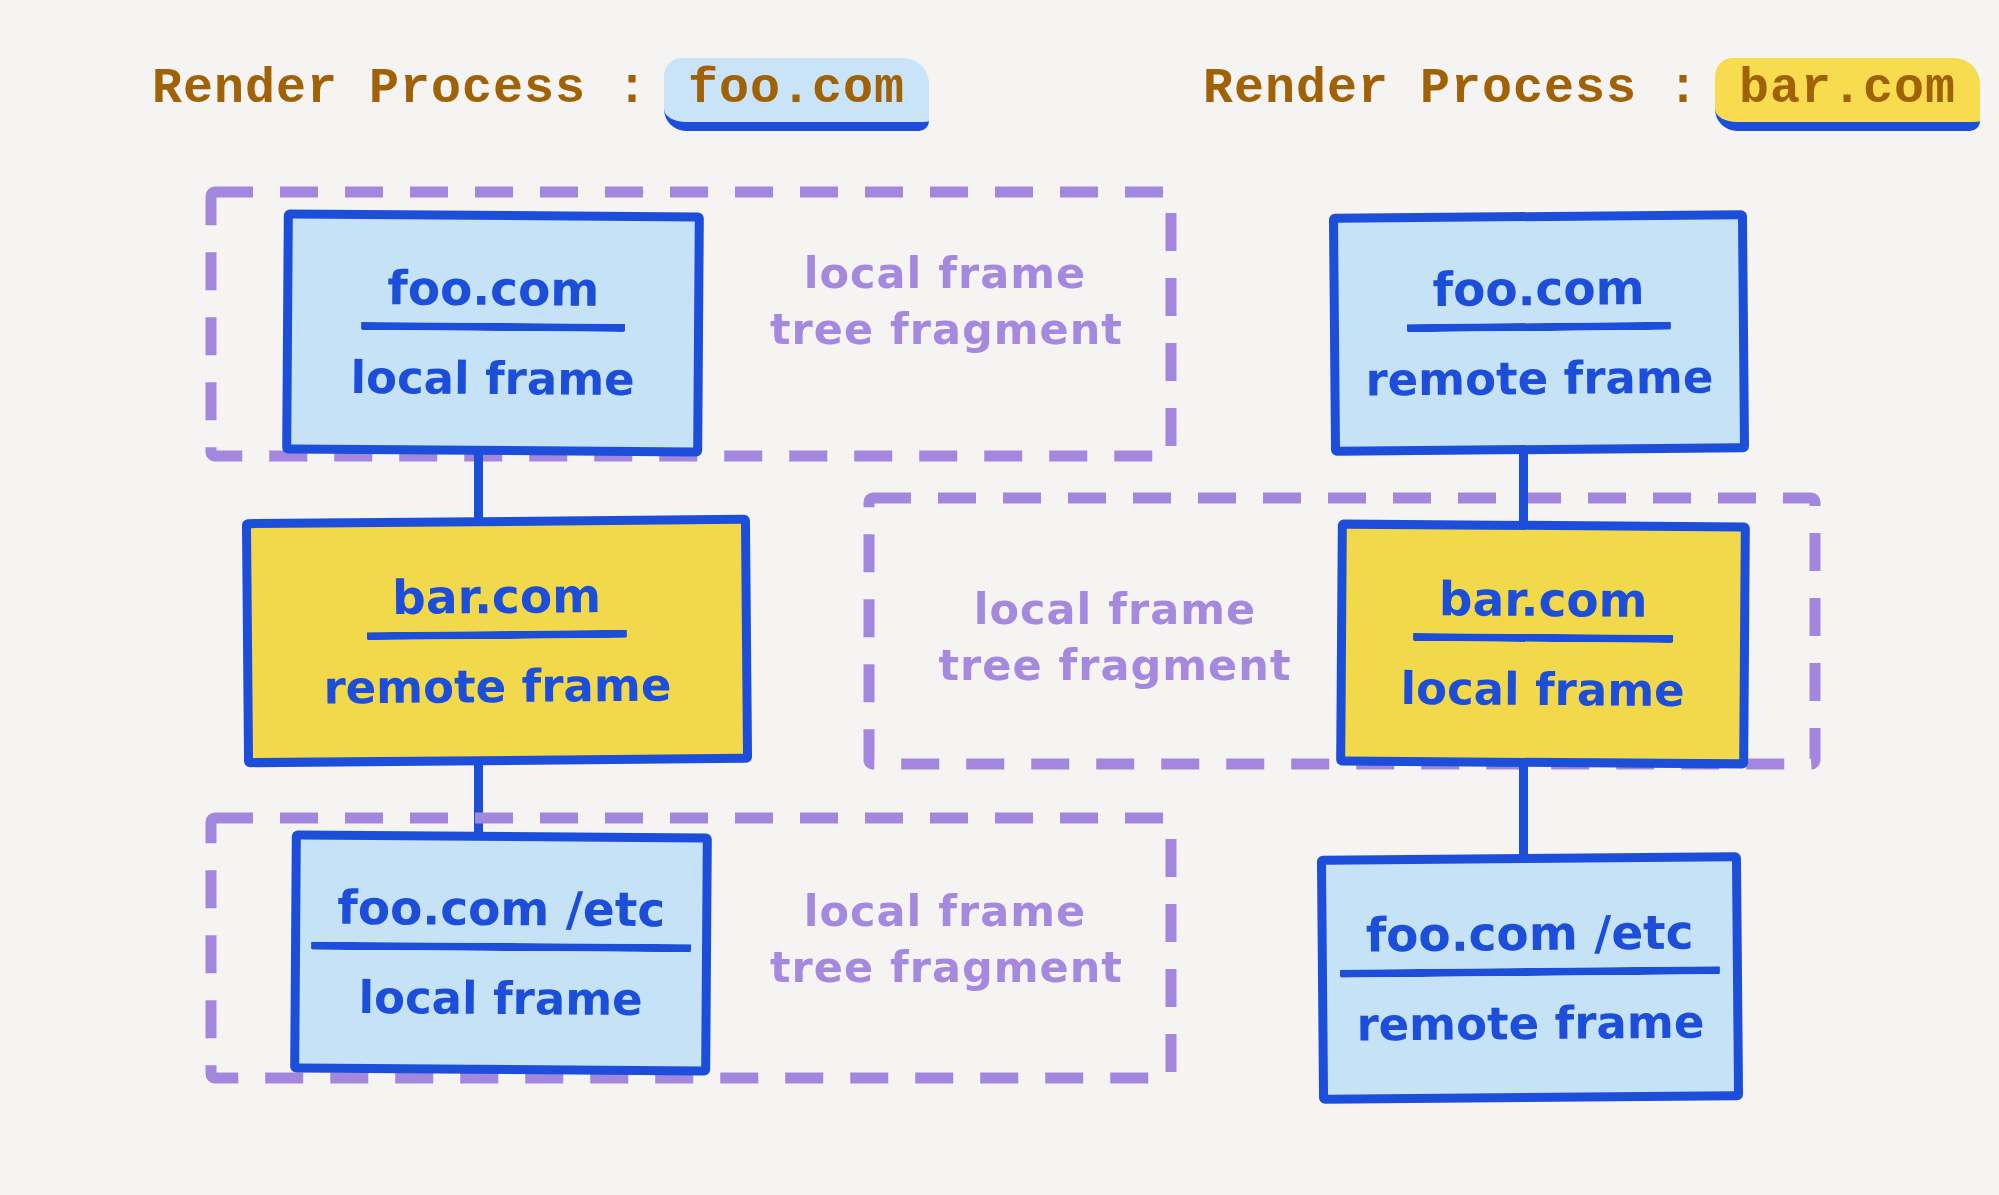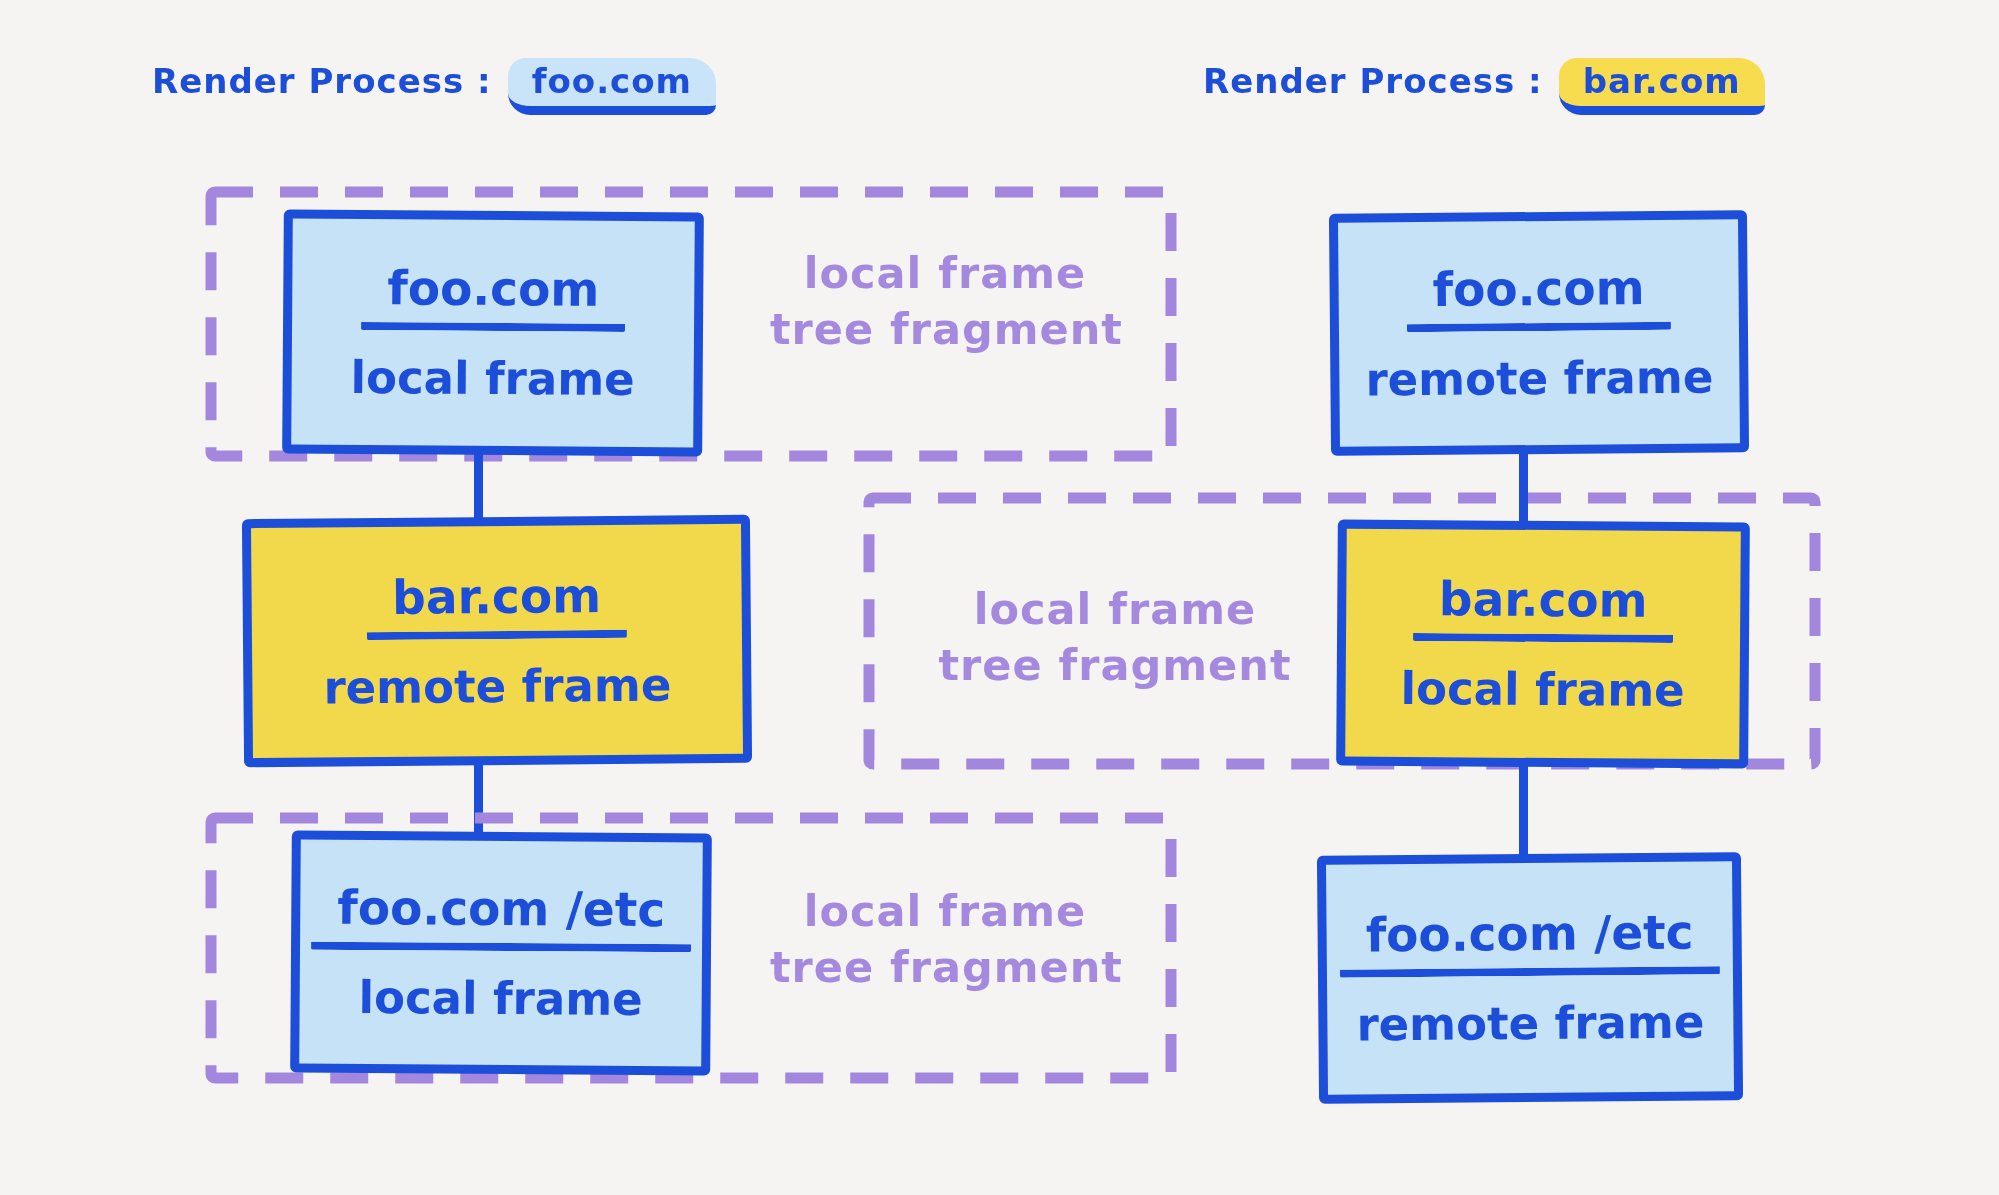--- a/index.html
+++ b/index.html
@@ -8,22 +8,22 @@
     width:1999px;height:1195px;
     background:#f5f4f2;
     overflow:hidden;
     font-family:"DejaVu Sans","Liberation Sans",sans-serif;
     font-weight:700;
   }
   
   .proc-header{
     position:absolute;
     display:flex;align-items:baseline;
-    font-size:34px;color:#1d4ed8;
-    letter-spacing:1px;white-space:nowrap;
+    font-size:50px;color:#a16207;
+    letter-spacing:1px;white-space:nowrap;font-family:Liberation Mono, monospace;
   }
   .hl{
     display:inline-block;
     margin-left:16px;
     padding:6px 24px 8px 24px;
     border-bottom:9px solid #1c4ed9;
     border-radius:18px 26px 10px 22px;
     line-height:1;
   }
   .hl-blue{background:#c9e3f8;}

